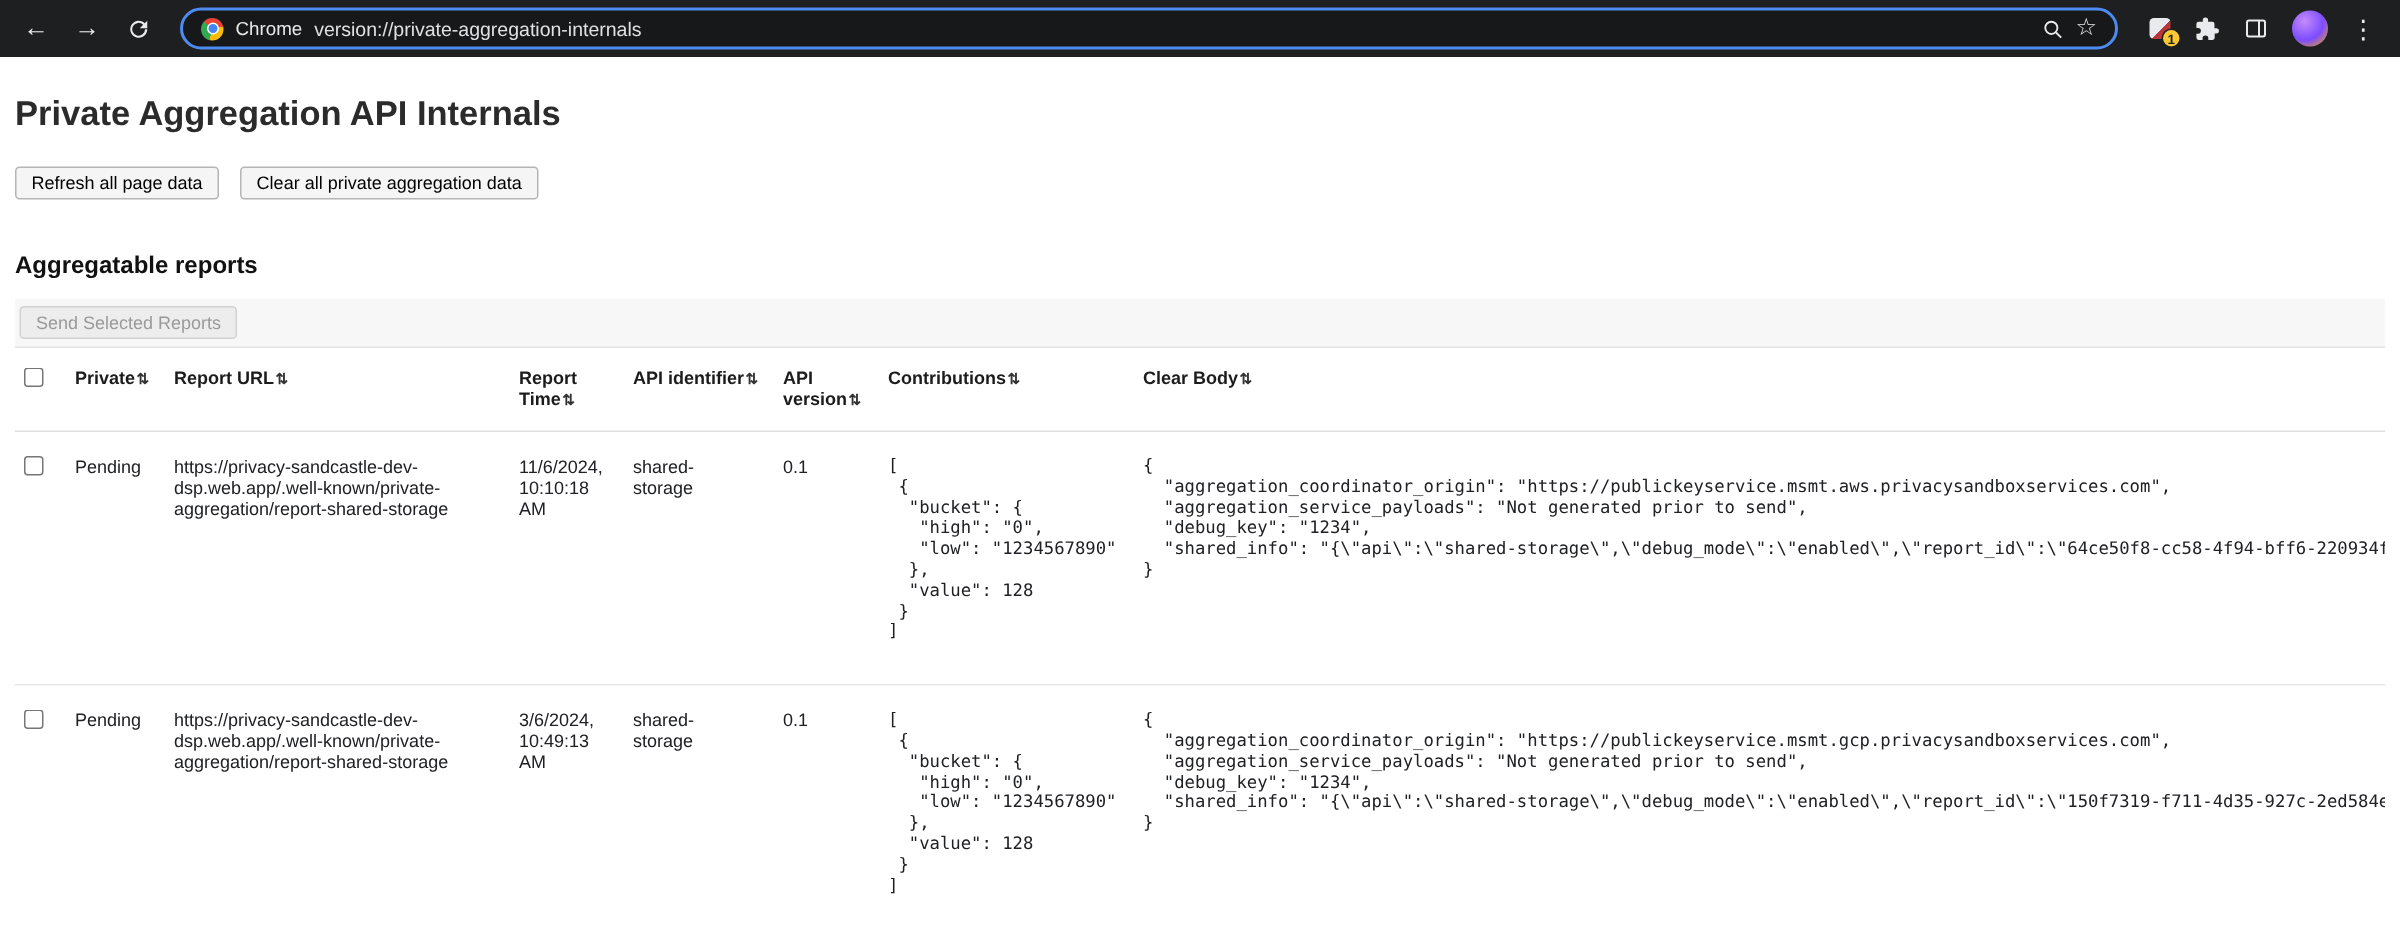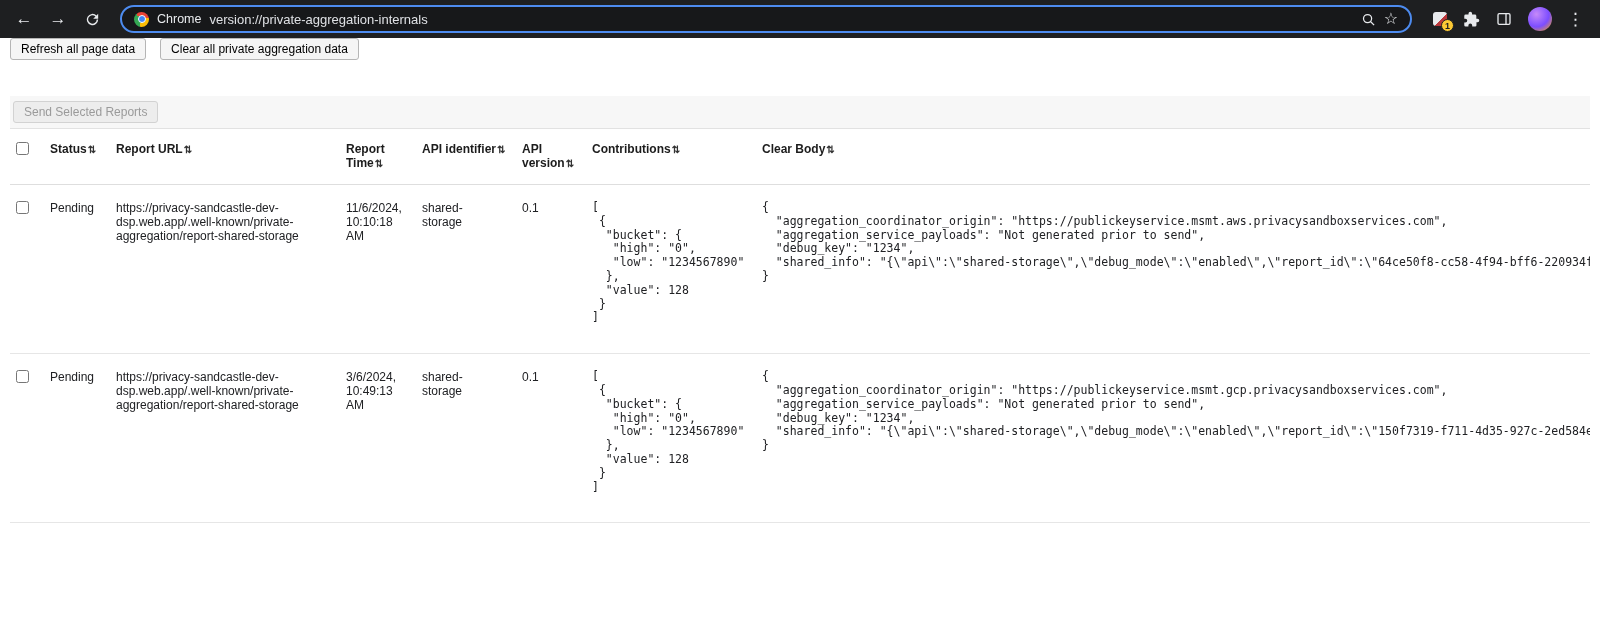--- a/index.html
+++ b/index.html
@@ -130,46 +130,48 @@
           <rect x="3" y="4" width="18" height="16" rx="2"></rect>
           <line x1="15" y1="4" x2="15" y2="20"></line>
         </svg>
     </div>
     <div class="avatar"></div>
     <div class="menu-dots">⋮</div>
   </div>
 </div>
 
 <div class="content">
+  <h1 class="page-title">Private Aggregation API Internals</h1>
 
   <div class="btn-row">
     <button class="std">Refresh all page data</button>
     <button class="std">Clear all private aggregation data</button>
   </div>
 
+  <h2 class="section-title">Aggregatable reports</h2>
 
   <div class="send-bar">
     <button class="send" disabled="">Send Selected Reports</button>
   </div>
 
   <table class="reports">
     <colgroup>
       <col style="width:40px">
         <col style="width:66px">
         <col style="width:230px">
         <col style="width:76px">
       <col style="width:100px">
         <col style="width:70px">
         <col style="width:170px">
         <col>
     </colgroup>
     <thead>
       <tr>
         <th class="cb-cell"><input type="checkbox" style=""></th>
-        <th><span>Status</span><span class="sort">⇅</span></th>
+        <th><span>Private</span><span class="sort">⇅</span></th>
         <th><span>Report URL</span><span class="sort">⇅</span></th>
         <th><span>Report Time</span><span class="sort">⇅</span></th>
         <th><span>API identifier</span><span class="sort">⇅</span></th>
         <th><span>API version</span><span class="sort">⇅</span></th>
         <th><span>Contributions</span><span class="sort">⇅</span></th>
         <th><span>Clear Body</span><span class="sort">⇅</span></th>
       </tr>
     </thead>
     <tbody>
       <tr>

